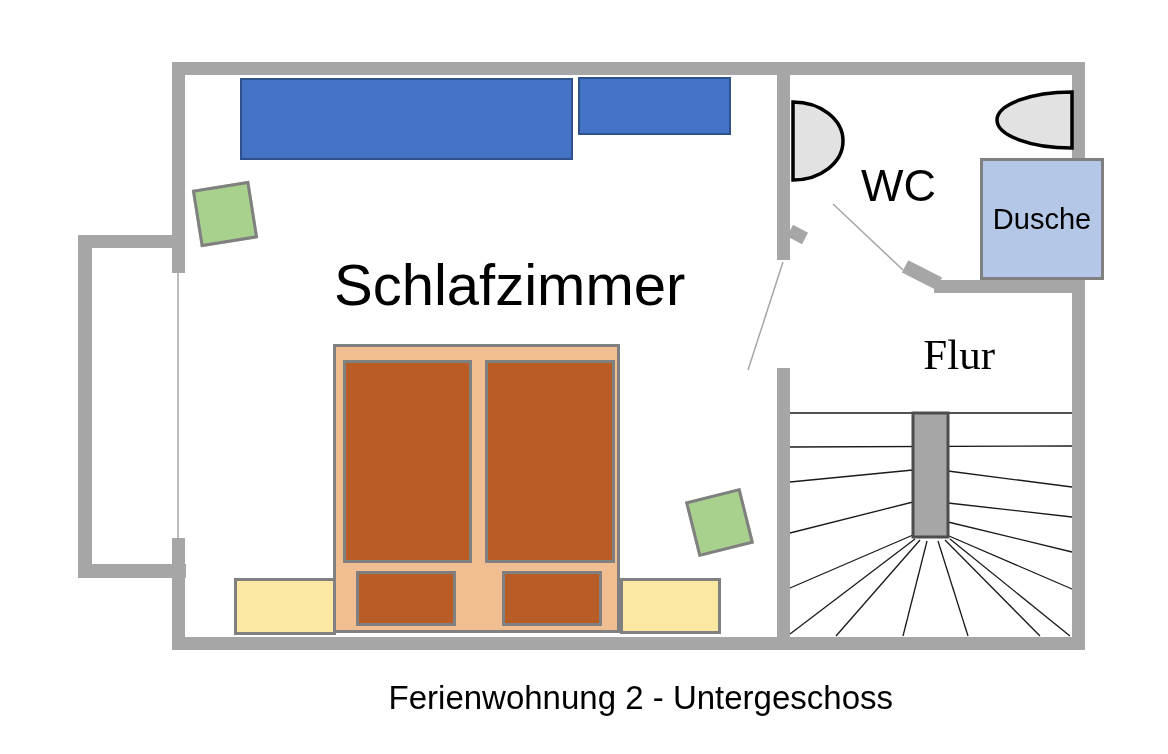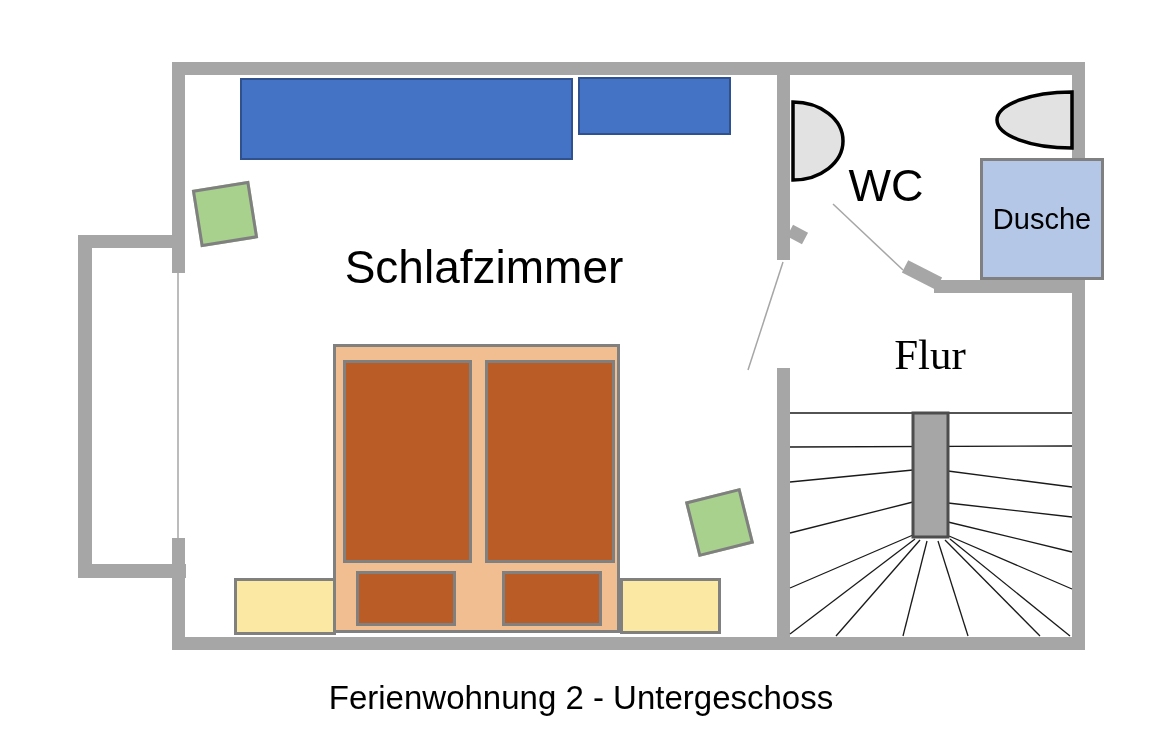--- a/index.html
+++ b/index.html
@@ -55,21 +55,21 @@
   .shower {
     background: var(--shower-fill, #B4C7E7);
     border: 3.5px solid var(--furniture-border, #808080);
     display: flex;
     align-items: center;
     justify-content: center;
   }
   .room-label, .title {
     position: absolute;
     color: var(--text, #000000);
-    text-align: center;
+    text-align: right;
     line-height: 1.15;
     white-space: nowrap;
   }
   .shower-label {
     color: var(--text, #000000);
     font-size: 29px;
   }
   .basin {
     fill: var(--basin-fill, #E2E2E2);
     stroke: var(--basin-stroke, #000000);
@@ -148,19 +148,19 @@
   <div class="furn bed-frame" style="left:333px;top:344px;width:287px;height:289px;"></div>
   <div class="furn mattress" style="left:343px;top:360px;width:129px;height:203px;"></div>
   <div class="furn mattress" style="left:485px;top:360px;width:130px;height:203px;"></div>
   <div class="furn pillow" style="left:356px;top:571px;width:100px;height:55px;"></div>
   <div class="furn pillow" style="left:502px;top:571px;width:100px;height:55px;"></div>
 
   <div class="furn shower" style="left:948px;top:158px;width:124px;height:122px;margin-left:32px;">
     <span class="shower-label">Dusche</span>
   </div>
 
-  <div class="room-label" style="left:334px;top:241px;width:300px;font-size:46px;">Schlafzimmer</div>
+  <div class="room-label" style="left:334px;top:252px;width:300px;font-size:58px;">Schlafzimmer</div>
   <div class="room-label" style="left:836px;top:160px;width:100px;font-size:45px;">WC</div>
   <div class="room-label" style="left:865px;top:330px;width:130px;font-size:43px;font-family:Liberation Serif, serif;">Flur</div>
 
-  <div class="title" style="left:281px;top:679px;width:600px;font-size:33px;">Ferienwohnung 2 - Untergeschoss</div>
+  <div class="title" style="left:293px;top:679px;width:600px;font-size:33px;">Ferienwohnung 2 - Untergeschoss</div>
 
 </div>
 
 </body></html>

